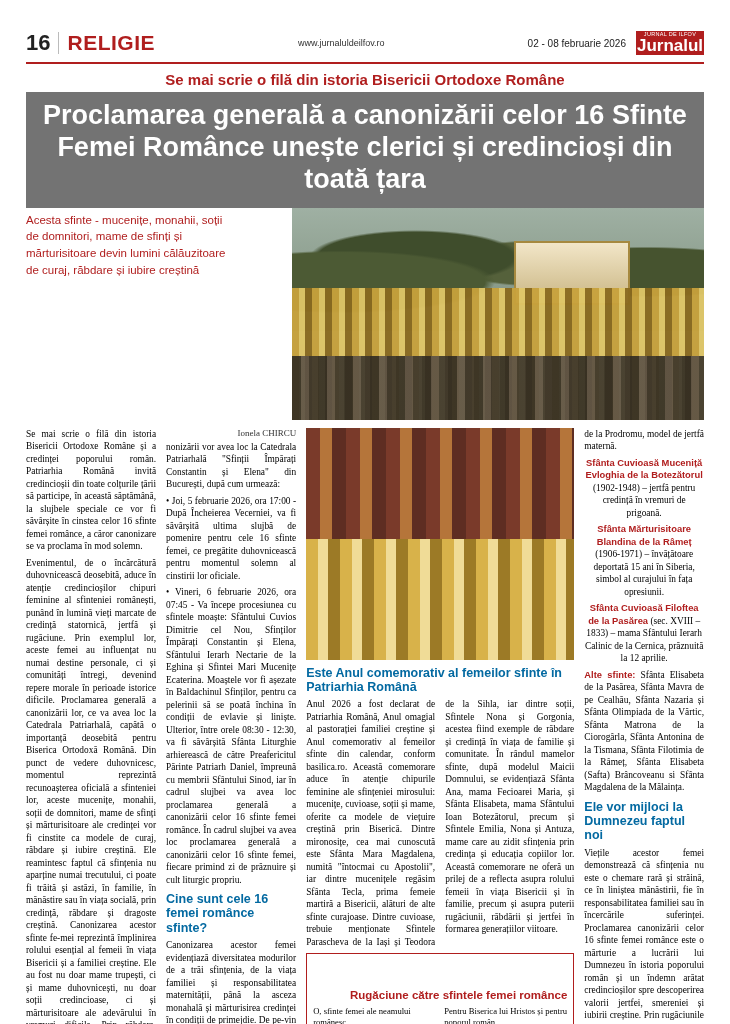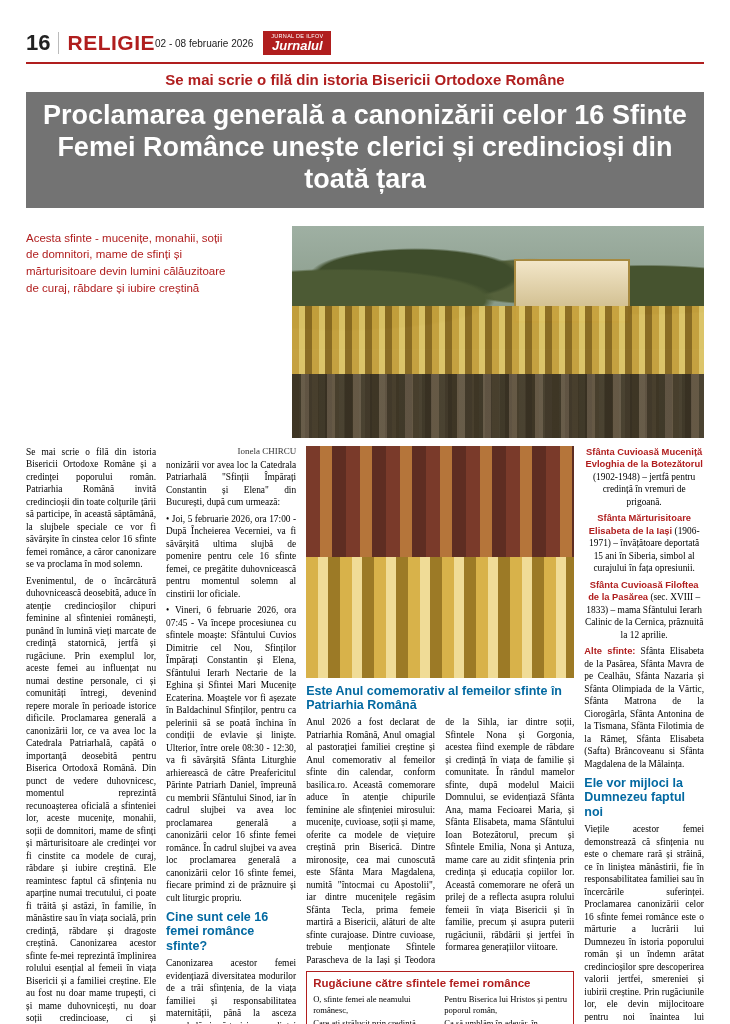--- a/index.html
+++ b/index.html
@@ -22,36 +22,36 @@
     color:#b01e1e; letter-spacing:.5px;
   }
   .mast-mid { flex:1; text-align:center; font-family:"Liberation Sans", sans-serif; font-size:9px; color:#333; }
   .mast-date { font-family:"Liberation Sans", sans-serif; font-size:10px; color:#222; margin-right:10px; }
   .logo-box {
     width:68px; height:24px; background:#b01e1e; color:#fff; position:relative;
     font-family:"Liberation Sans", sans-serif; display:flex; flex-direction:column;
     align-items:center; justify-content:center; line-height:1;
   }
   .logo-top { font-size:5.5px; letter-spacing:.3px; }
-  .logo-main { font-size:13px; font-weight:bold; font-style:italic; }
+  .logo-main { font-size:17px; font-weight:bold; }
   .rule-top { border-top:2px solid #b01e1e; margin-top:4px; }
 
   
   .kicker {
     text-align:center; font-family:"Liberation Sans", sans-serif; font-weight:bold;
     font-size:15px; color:#b01e1e; padding:7px 0 4px 0;
   }
   .headline {
     background:#737373; color:#fff; text-align:center;
     font-family:"Liberation Sans", sans-serif; font-weight:bold;
     font-size:27px; line-height:1.18; padding:8px 14px 12px 14px;
   }
 
   
-  .deck-row { display:flex; margin-top:18px;gap:48px; }
+  .deck-row { display:flex; margin-top:0;gap:48px; }
   .deck {
     width:218px; padding-right:12px;
     font-family:"Liberation Sans", sans-serif; font-size:11.5px; line-height:1.45;
     color:#b01e1e; padding-top:4px;
   }
   .lead-photo { flex:1; height:212px; position:relative; overflow:hidden; border:0; }
 
   
   .ph { position:absolute; inset:0; }
   .sky { background:linear-gradient(180deg,#cfd8dc 0%, #b9c3c7 38%, #9aa3a3 60%, #7d8480 100%); }
@@ -99,40 +99,41 @@
       linear-gradient(180deg,#8a6f2a,#6b5520);
   }
   .mitres { position:absolute; left:8%; bottom:30%; width:84%; height:16%;
     background: repeating-linear-gradient(90deg,#e9d27a 0 10px,#c0a243 10px 20px); opacity:.85; }
 
   .box-red {
     border:1px solid #b01e1e; padding:5px 6px; margin:5px 0 5px 0;
   }
   .box-title {
     font-family:"Liberation Sans", sans-serif; font-weight:bold; font-size:11.5px;
-    color:#b01e1e; text-align:left; margin-bottom:3px; line-height:1.15;
+    color:#b01e1e; text-align:right; margin-bottom:3px; line-height:1.15;margin-top:30px;
   }
   .prayer-cols { display:flex; gap:8px; }
   .prayer-cols div { flex:1; font-size:8.6px; line-height:1.3; }
   .prayer-line { margin:0 0 2px 0; }
 
   .subhead-inline { font-family:"Liberation Sans", sans-serif; font-weight:bold; font-size:9.4px; color:#b01e1e; }
 
   .wide-text { font-size:9.4px; line-height:1.33; text-align:justify; }
   .two-col-inner { column-count:2; column-gap:10px; }
 </style>
 </head>
 <body>
 
 <div class="page">
 
   <div class="masthead">
     <span class="pagenum">16</span>
     <span class="sep-bar"></span>
     <span class="section-name">RELIGIE</span>
+    <span class="mast-mid">www.jurnaluldeilfov.ro</span>
     <span class="mast-date">02 - 08 februarie 2026</span>
     <span class="logo-box">
       <span class="logo-top">JURNAL DE ILFOV</span>
       <span class="logo-main">Jurnalul</span>
     </span>
   </div>
   <div class="rule-top"></div>
 
   <div class="kicker">Se mai scrie o filă din istoria Bisericii Ortodoxe Române</div>
   <div class="headline">Proclamarea generală a canonizării celor 16 Sfinte Femei Românce unește clerici și credincioși din toată țara</div>
@@ -187,26 +188,27 @@
             <p class="prayer-line">Pentru Biserica lui Hristos și pentru poporul român,</p>
             <p class="prayer-line">Ca să umblăm în adevăr, în sfințenie și în dragoste,</p>
 
           </div>
         </div>
       </div>
 
     </div>
 
     <div class="col" style="width:150px;">
+      <div class="par">de la Prodromu, model de jertfă maternă.</div>
       <div class="par" style="text-align:center;">
         <span class="subhead-inline">Sfânta Cuvioasă Muceniță Evloghia de la Botezătorul</span>
         <span>(1902-1948) – jertfă pentru credință în vremuri de prigoană.</span>
       </div>
       <div class="par" style="text-align:center;">
-        <span class="subhead-inline">Sfânta Mărturisitoare Elisabeta de la Iași</span>
+        <span class="subhead-inline">Sfânta Mărturisitoare Blandina de la Râmeț</span>
         <span>(1906-1971) – învățătoare deportată 15 ani în Siberia, simbol al curajului în fața opresiunii.</span>
       </div>
       <div class="par" style="text-align:center;">
         <span class="subhead-inline">Sfânta Cuvioasă Filoftea de la Pasărea</span>
         <span>(sec. XVIII – 1833) – mama Sfântului Ierarh Calinic de la Cernica, prăznuită la 12 aprilie.</span>
       </div>
       <div class="par">
         <span class="subhead-inline">Alte sfinte:</span>
         <span>Sfânta Elisabeta de la Pasărea, Sfânta Mavra de pe Cealhău, Sfânta Nazaria și Sfânta Olimpiada de la Vărtic, Sfânta Matrona de la Ciorogârla, Sfânta Antonina de la Tismana, Sfânta Filotimia de la Râmeț, Sfânta Elisabeta (Safta) Brâncoveanu si Sfânta Magdalena de la Mălaința.</span>
       </div>

